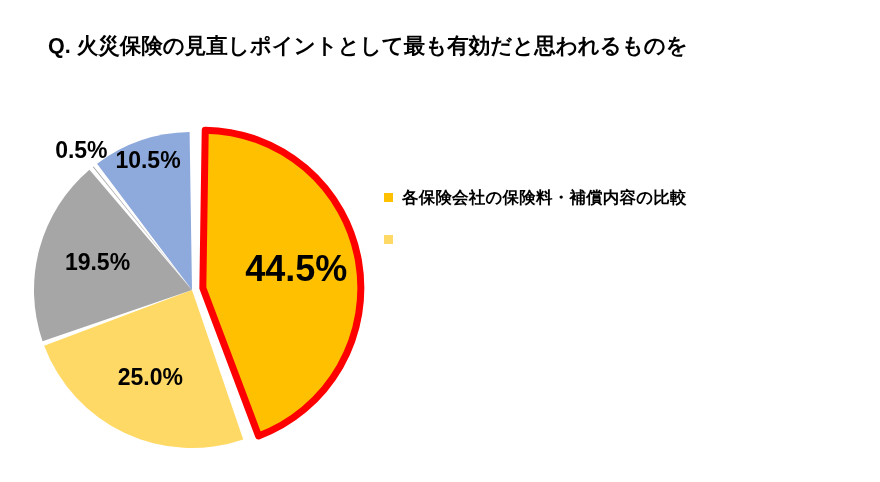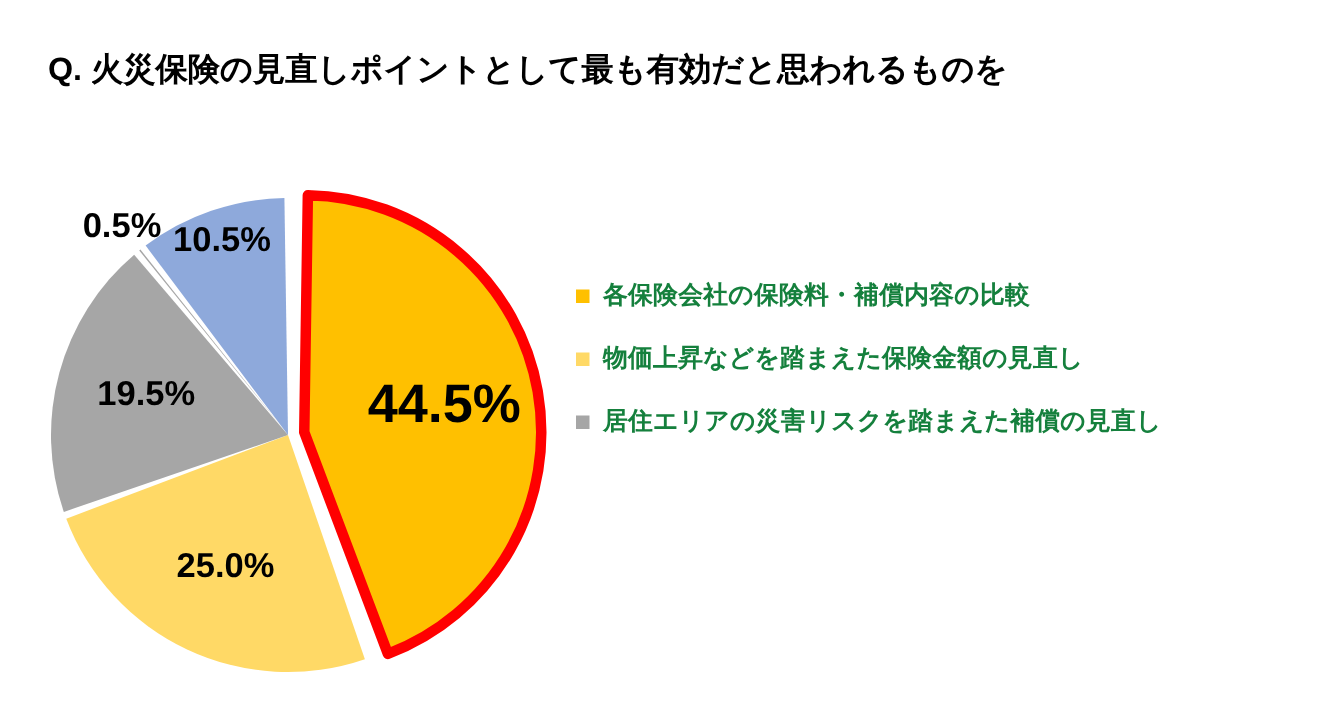--- a/index.html
+++ b/index.html
@@ -16,21 +16,21 @@
   }
   #slide {
     position: absolute;
     inset: 0;
     width: 880px;
     height: 482px;
   }
   
   .title-block {
     position: absolute;
-    left: 32px;
+    left: 48px;
     top: 32px;
     width: 790px;
   }
   .title-line {
     font-size: 21.5px;
     font-weight: bold;
     color: #000000;
     line-height: 1.38;
     letter-spacing: 0px;
     white-space: pre;
@@ -70,21 +70,21 @@
   .legend-swatch {
     width: 9px;
     height: 9px;
     flex: 0 0 9px;
     margin-right: 9px;
     margin-top: 1px;
   }
   .legend-label {
     font-size: 16.5px;
     font-weight: bold;
-    color: #15803d;
+    color: #000000;
     line-height: 1;
     white-space: nowrap;
     letter-spacing: 0.2px;
   }
 </style>
 </head>
 <body>
 
 <div id="slide">
 
@@ -111,21 +111,16 @@
     </svg>
   </div>
 
   <div id="legend">
       <div class="legend-item">
         <span class="legend-swatch" style="background: rgb(255, 192, 0);"></span>
         <span class="legend-label">各保険会社の保険料・補償内容の比較</span>
       </div>
       <div class="legend-item">
         <span class="legend-swatch" style="background: rgb(255, 217, 102);"></span>
-        <span class="legend-label">物価上昇などを踏まえた保険金額の見直し</span>
-      </div>
-      <div class="legend-item">
-        <span class="legend-swatch" style="background: rgb(166, 166, 166);"></span>
-        <span class="legend-label">居住エリアの災害リスクを踏まえた補償の見直し</span>
       </div>
     </div>
 
 </div>
 
 </body></html>

